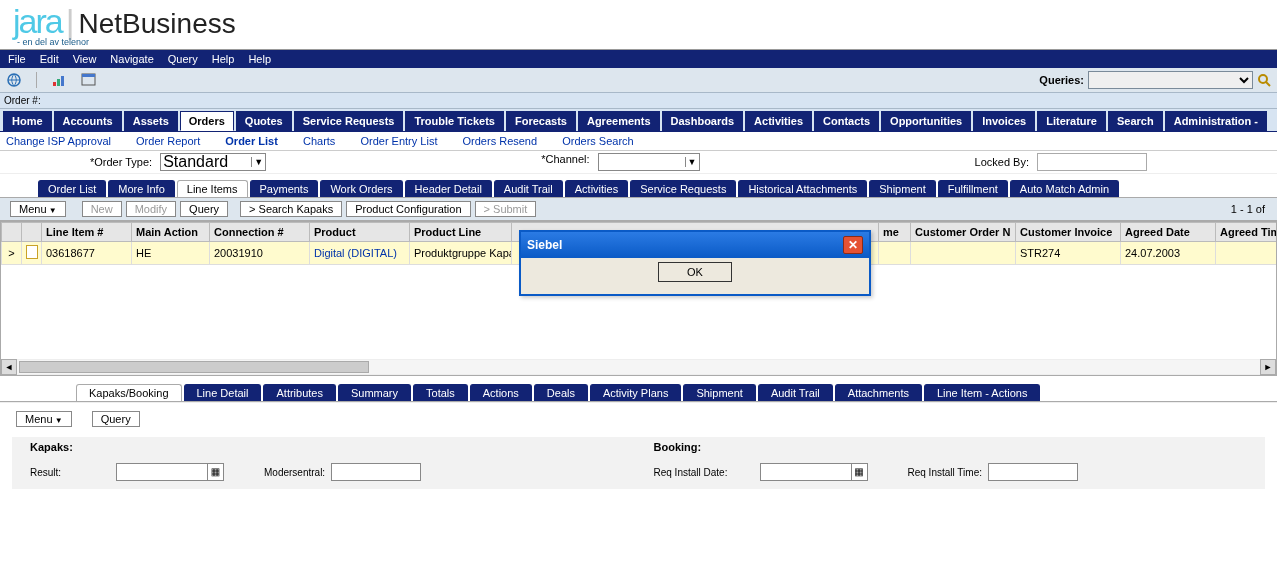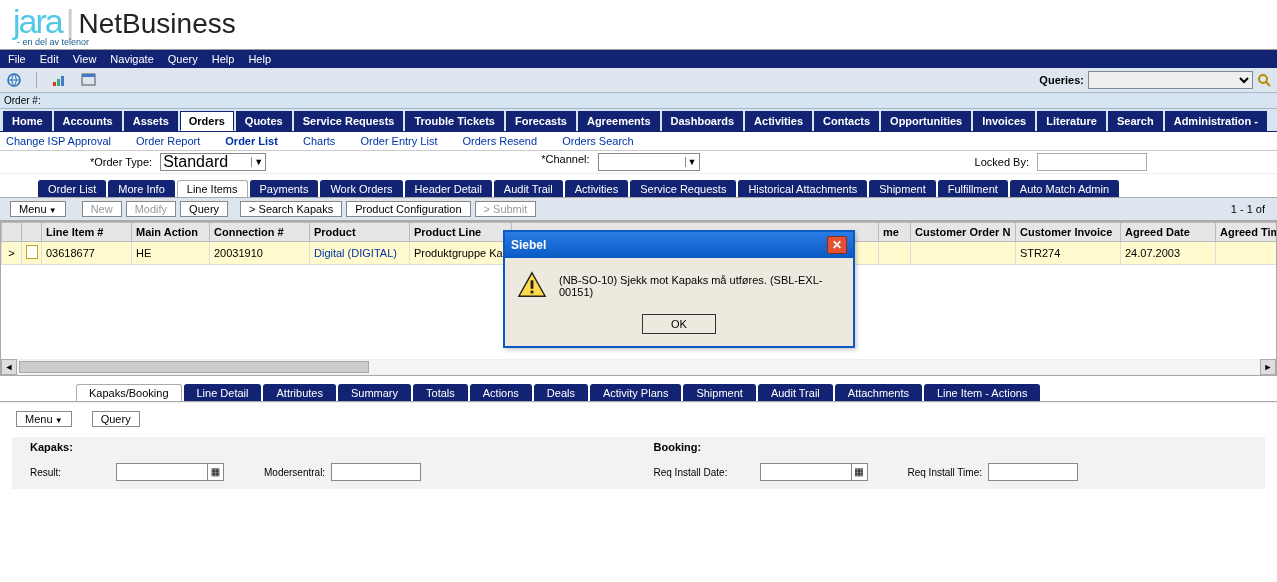--- a/index.html
+++ b/index.html
@@ -71,21 +71,21 @@
 .lower { padding: 6px 12px; border-top: 1px solid #eee; background: #fff; }
 .lowerbar { display: flex; gap: 6px; align-items: center; padding: 2px 4px 10px 4px; }
 .lpanels { display: flex; gap: 30px; background: #F2F2F2; padding: 4px 18px; }
 .lpanel { flex: 1; }
 .lpanel h4 { font-size: 11px; font-weight: bold; margin-bottom: 10px; }
 .lrow { display: flex; align-items: center; gap: 6px; margin-bottom: 4px; }
 .lrow .lbl { text-align: left; font-size: 10px; }
 .txtpick { display: flex; border: 1px solid #888; height: 18px; background: #fff; }
 .txtpick input { border: none; width: 90px; font-size: 11px; padding: 0 2px; }
 .txtpick .pick { width: 16px; border-left: 1px solid #888; font-size: 10px; text-align: center; cursor: pointer; line-height: 16px; }
-.modal { position: absolute; left: 503px; top: 230px; width: 352px; background: #EDE9DE; border: 2px solid #0A5AC6; box-shadow: 2px 2px 4px rgba(0,0,0,.2); }
+.modal { position: absolute; left: 519px; top: 230px; width: 352px; background: #EDE9DE; border: 2px solid #0A5AC6; box-shadow: 2px 2px 4px rgba(0,0,0,.2); }
 .modal-title { background: linear-gradient(#2B7BE4,#0A5AC6); color: #fff; font-weight: bold; font-size: 12px; padding: 4px 6px; display: flex; justify-content: space-between; align-items: center; }
 .closebtn { width: 20px; height: 18px; background: #E55233; border: 1px solid #8b2b18; color: #fff; display: flex; align-items: center; justify-content: center; cursor: pointer; border-radius: 2px; font-size: 12px; font-weight: bold; }
 .modal-body { padding: 12px 12px 8px 12px; display: flex; gap: 12px; align-items: flex-start; }
 .warn-icon svg { width: 30px; height: 30px; }
 .modal-msg { font-size: 11px; padding-top: 4px; }
 .modal-btns { text-align: center; padding: 4px 0 12px 0; }
 .modal-btns button { width: 74px; height: 20px; border: 1px solid #333; background: #EDE9DE; font-size: 11px; cursor: pointer; }
 </style>
 </head>
 <body>
@@ -338,26 +338,16 @@
       </div>
     </div>
   </div>
 </div>
 
 <div class="modal">
   <div class="modal-title">
     <span>Siebel</span>
     <span class="closebtn">✕</span>
   </div>
-  <div class="modal-body">
-    <span class="warn-icon">
-      <svg viewBox="0 0 32 32">
-          <polygon points="16,3 30,28 2,28" fill="#FFD94A" stroke="#222" stroke-width="1.5"></polygon>
-          <rect x="14.5" y="11" width="3" height="9" fill="#222"></rect>
-          <rect x="14.5" y="22" width="3" height="3" fill="#222"></rect>
-        </svg>
-    </span>
-    <div class="modal-msg">(NB-SO-10)  Sjekk mot Kapaks må utføres. (SBL-EXL-00151)</div>
-  </div>
   <div class="modal-btns">
     <button>OK</button>
   </div>
 </div>
 
 </body></html>

